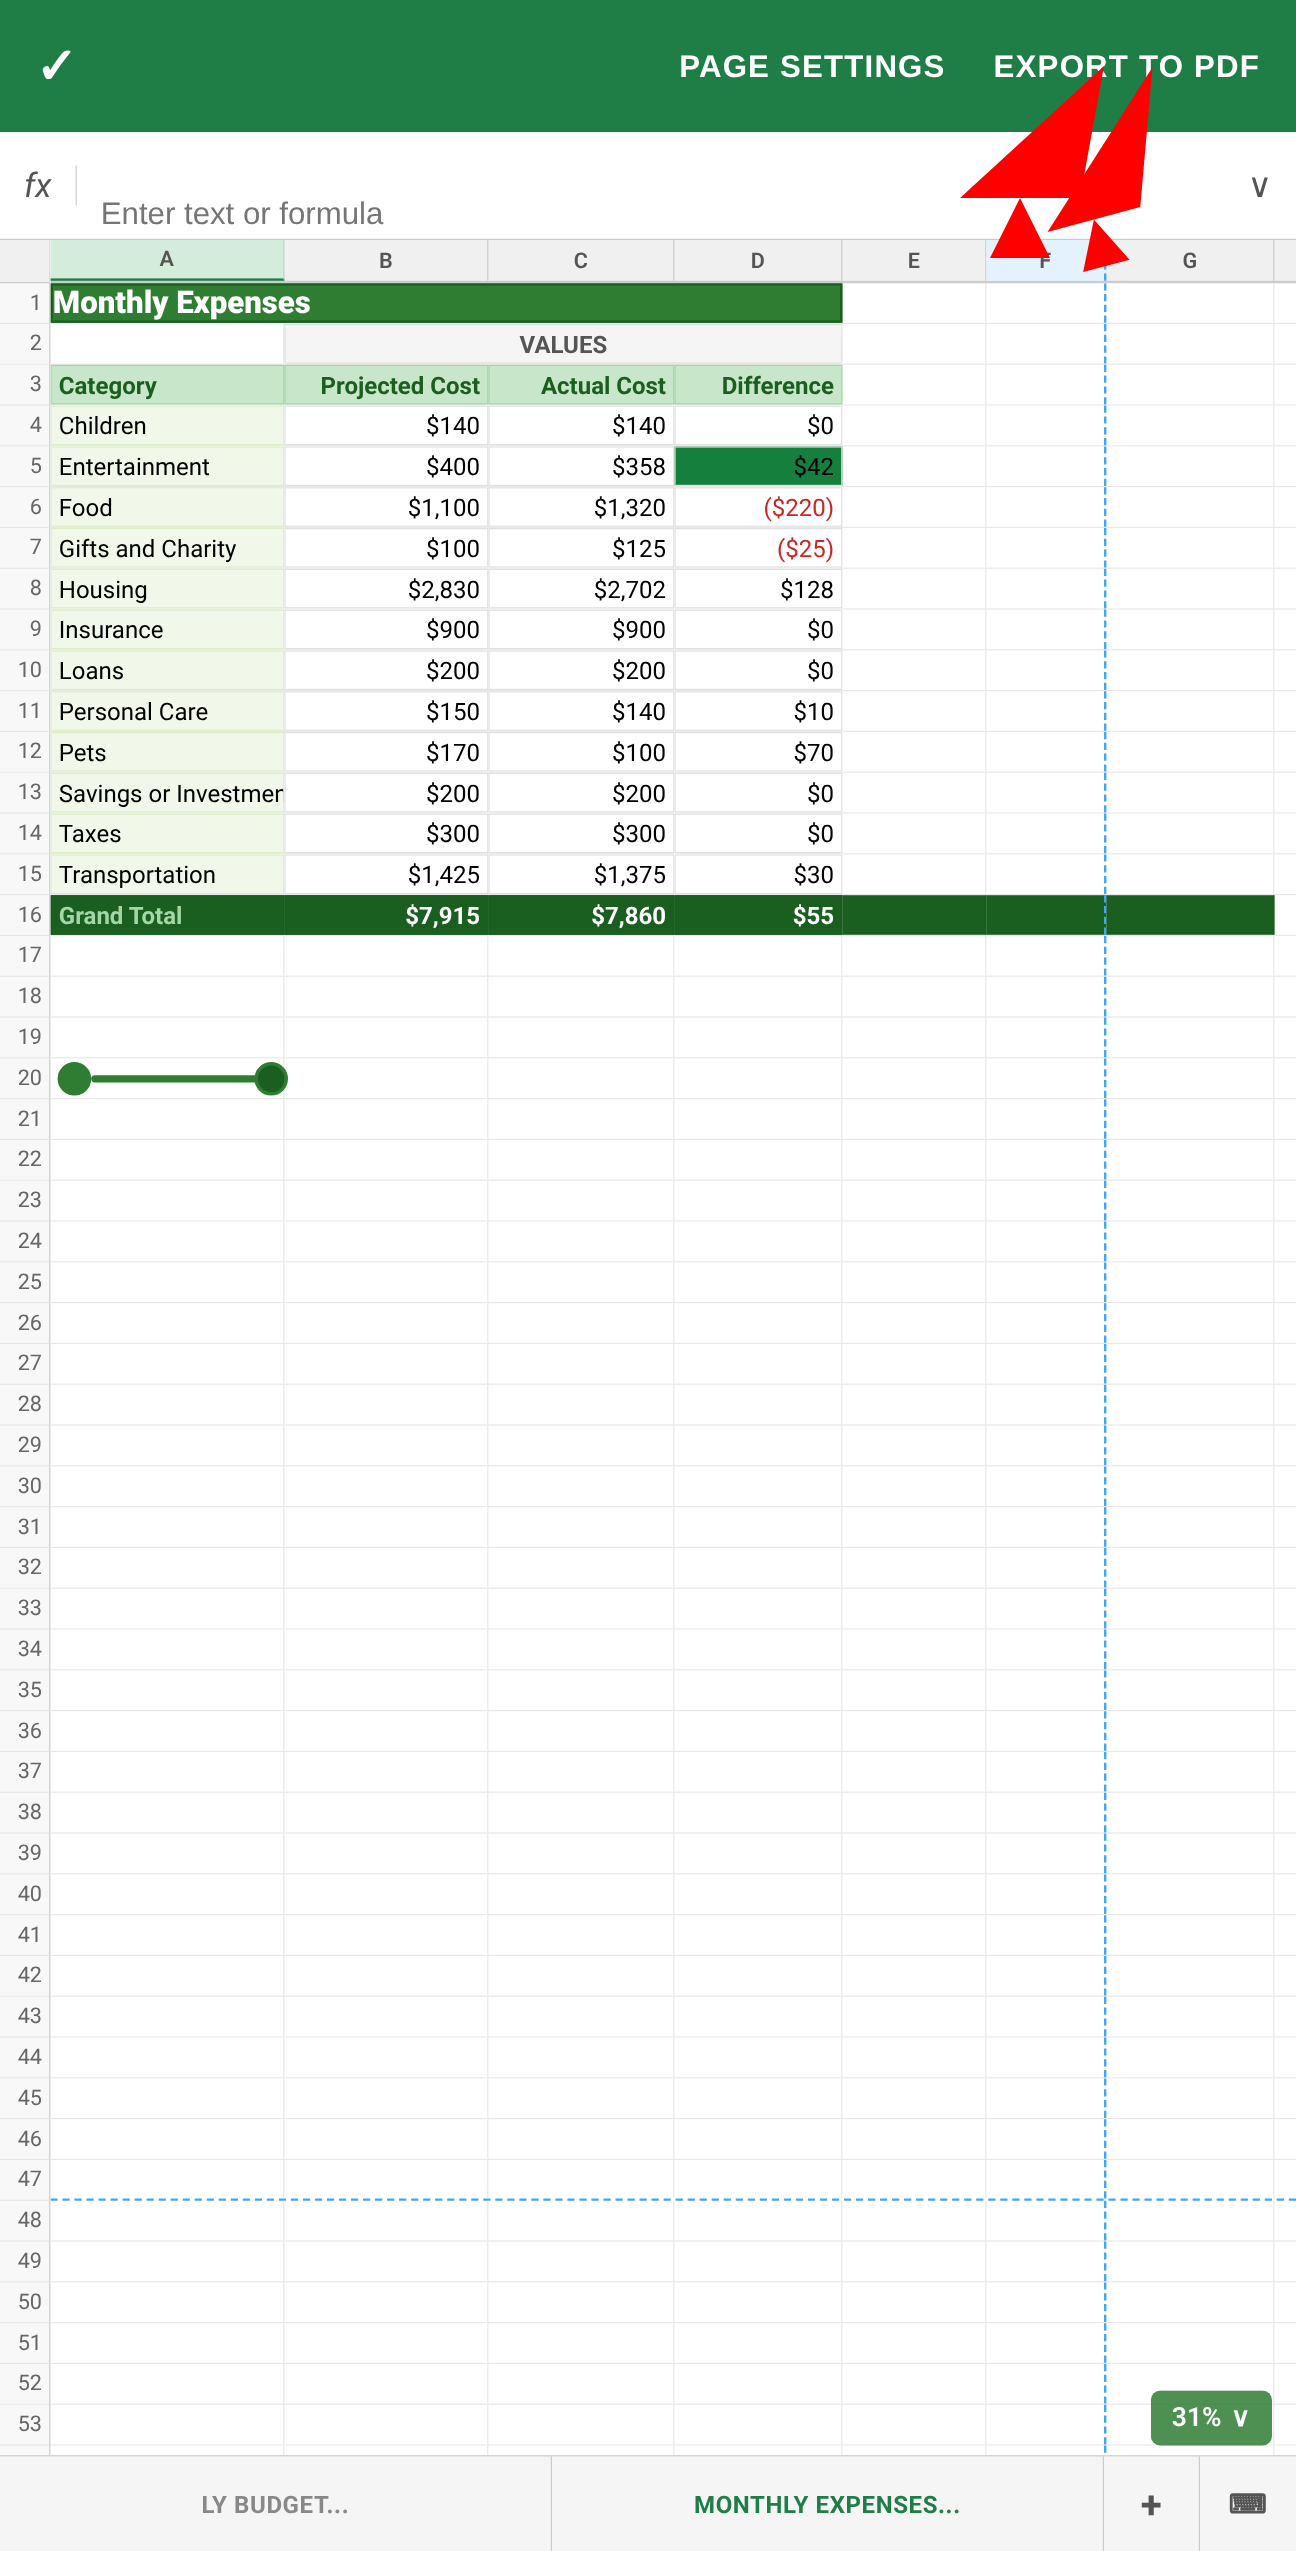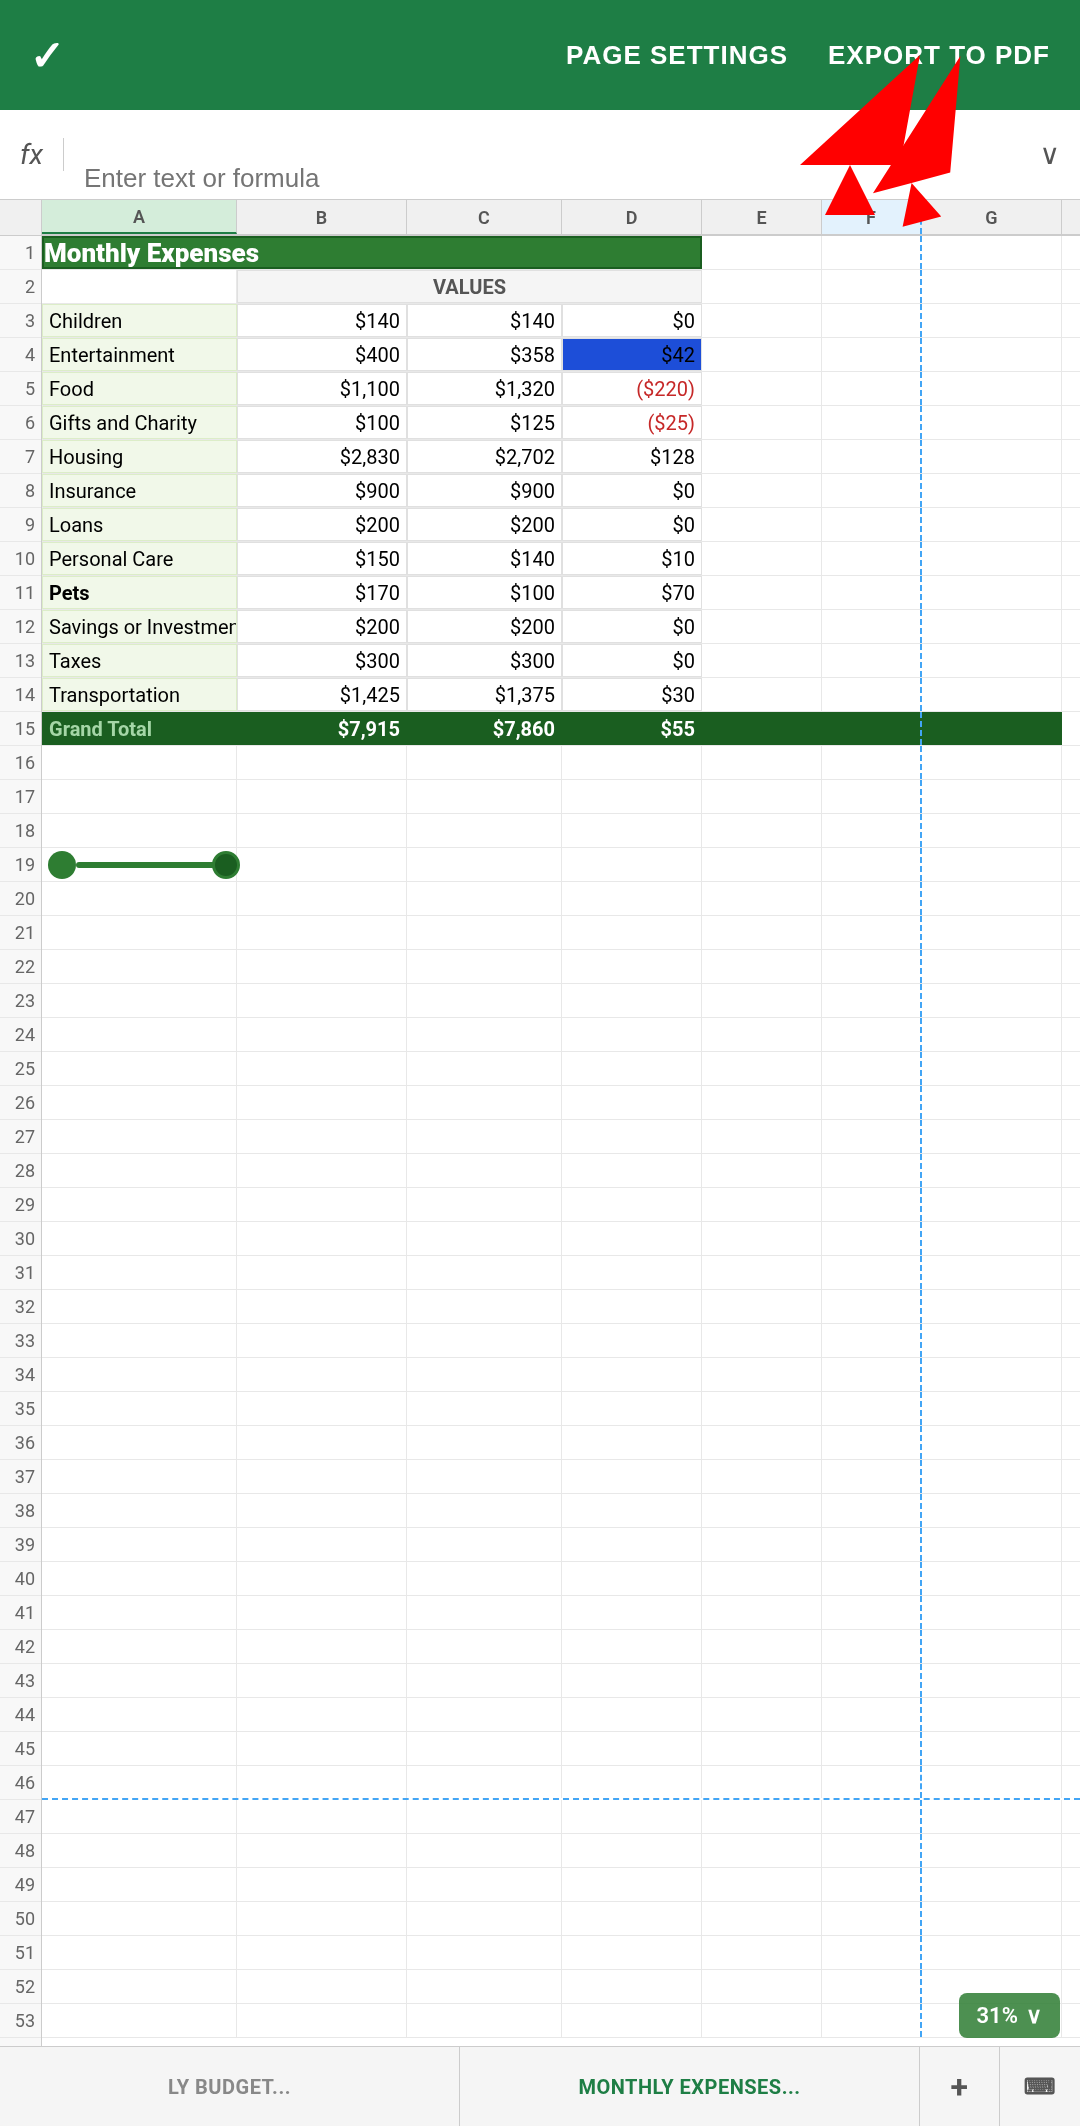--- a/index.html
+++ b/index.html
@@ -377,34 +377,43 @@
           <div class="cell col-f" style="border-right: 2px dashed rgb(66, 165, 245);"></div>
           <div class="cell col-g"></div>
         </div>
         <div class="grid-row values-row">
           <div class="cell col-a"></div>
           <div class="cell-values cell" style="width: 465px; background: rgb(245, 245, 245); justify-content: center; font-weight: 700; color: rgb(85, 85, 85); border: 1px solid rgb(224, 224, 224);">VALUES</div>
           <div class="cell col-e"></div>
           <div class="cell col-f" style="border-right: 2px dashed rgb(66, 165, 245);"></div>
           <div class="cell col-g"></div>
         </div>
+        <div class="grid-row cat-header-row">
+          <div class="cell col-a" style="background: rgb(200, 230, 201); font-weight: 700; color: rgb(27, 94, 32); border: 1px solid rgb(165, 214, 167);">Category</div>
+          <div class="cell col-b" style="background: rgb(200, 230, 201); font-weight: 700; color: rgb(27, 94, 32); border: 1px solid rgb(165, 214, 167); justify-content: flex-end;">Projected Cost</div>
+          <div class="cell col-c" style="background: rgb(200, 230, 201); font-weight: 700; color: rgb(27, 94, 32); border: 1px solid rgb(165, 214, 167); justify-content: flex-end;">Actual Cost</div>
+          <div class="cell col-d" style="background: rgb(200, 230, 201); font-weight: 700; color: rgb(27, 94, 32); border: 1px solid rgb(165, 214, 167); justify-content: flex-end;">Difference</div>
+          <div class="cell col-e"></div>
+          <div class="cell col-f" style="border-right: 2px dashed rgb(66, 165, 245);"></div>
+          <div class="cell col-g"></div>
+        </div>
         <div class="grid-row data-row">
           <div class="cell col-a" style="background: rgb(241, 248, 233); border: 1px solid rgb(220, 237, 200);">Children</div>
           <div class="cell col-b" style="background: rgb(255, 255, 255); border: 1px solid rgb(224, 224, 224); justify-content: flex-end;">$140</div>
           <div class="cell col-c" style="background: rgb(255, 255, 255); border: 1px solid rgb(224, 224, 224); justify-content: flex-end;">$140</div>
           <div class="cell col-d" style="background: rgb(255, 255, 255); border: 1px solid rgb(224, 224, 224); justify-content: flex-end;">$0</div>
           <div class="cell col-e"></div>
           <div class="cell col-f" style="border-right: 2px dashed rgb(66, 165, 245);"></div>
           <div class="cell col-g"></div>
         </div>
         <div class="grid-row data-row">
           <div class="cell col-a" style="background: rgb(241, 248, 233); border: 1px solid rgb(220, 237, 200);">Entertainment</div>
           <div class="cell col-b" style="background: rgb(255, 255, 255); border: 1px solid rgb(224, 224, 224); justify-content: flex-end;">$400</div>
           <div class="cell col-c" style="background: rgb(255, 255, 255); border: 1px solid rgb(224, 224, 224); justify-content: flex-end;">$358</div>
-          <div class="cell col-d" style="background: #1d4ed8; border: 1px solid rgb(224, 224, 224); justify-content: flex-end;">$42</div>
+          <div class="cell col-d" style="background: #15803d; border: 1px solid rgb(224, 224, 224); justify-content: flex-end;">$42</div>
           <div class="cell col-e"></div>
           <div class="cell col-f" style="border-right: 2px dashed rgb(66, 165, 245);"></div>
           <div class="cell col-g"></div>
         </div>
         <div class="grid-row data-row">
           <div class="cell col-a" style="background: rgb(241, 248, 233); border: 1px solid rgb(220, 237, 200);">Food</div>
           <div class="cell col-b" style="background: rgb(255, 255, 255); border: 1px solid rgb(224, 224, 224); justify-content: flex-end;">$1,100</div>
           <div class="cell col-c" style="background: rgb(255, 255, 255); border: 1px solid rgb(224, 224, 224); justify-content: flex-end;">$1,320</div>
           <div class="cell col-d" style="background: rgb(255, 255, 255); border: 1px solid rgb(224, 224, 224); justify-content: flex-end;">
             <span class="negative">($220)</span>
@@ -454,21 +463,21 @@
         <div class="grid-row data-row">
           <div class="cell col-a" style="background: rgb(241, 248, 233); border: 1px solid rgb(220, 237, 200);">Personal Care</div>
           <div class="cell col-b" style="background: rgb(255, 255, 255); border: 1px solid rgb(224, 224, 224); justify-content: flex-end;">$150</div>
           <div class="cell col-c" style="background: rgb(255, 255, 255); border: 1px solid rgb(224, 224, 224); justify-content: flex-end;">$140</div>
           <div class="cell col-d" style="background: rgb(255, 255, 255); border: 1px solid rgb(224, 224, 224); justify-content: flex-end;">$10</div>
           <div class="cell col-e"></div>
           <div class="cell col-f" style="border-right: 2px dashed rgb(66, 165, 245);"></div>
           <div class="cell col-g"></div>
         </div>
         <div class="grid-row data-row">
-          <div class="cell col-a" style="background: rgb(241, 248, 233); border: 1px solid rgb(220, 237, 200); font-weight: bold;">Pets</div>
+          <div class="cell col-a" style="background: rgb(241, 248, 233); border: 1px solid rgb(220, 237, 200);">Pets</div>
           <div class="cell col-b" style="background: rgb(255, 255, 255); border: 1px solid rgb(224, 224, 224); justify-content: flex-end;">$170</div>
           <div class="cell col-c" style="background: rgb(255, 255, 255); border: 1px solid rgb(224, 224, 224); justify-content: flex-end;">$100</div>
           <div class="cell col-d" style="background: rgb(255, 255, 255); border: 1px solid rgb(224, 224, 224); justify-content: flex-end;">$70</div>
           <div class="cell col-e"></div>
           <div class="cell col-f" style="border-right: 2px dashed rgb(66, 165, 245);"></div>
           <div class="cell col-g"></div>
         </div>
         <div class="grid-row data-row">
           <div class="cell col-a" style="background: rgb(241, 248, 233); border: 1px solid rgb(220, 237, 200);">Savings or Investments</div>
           <div class="cell col-b" style="background: rgb(255, 255, 255); border: 1px solid rgb(224, 224, 224); justify-content: flex-end;">$200</div>

